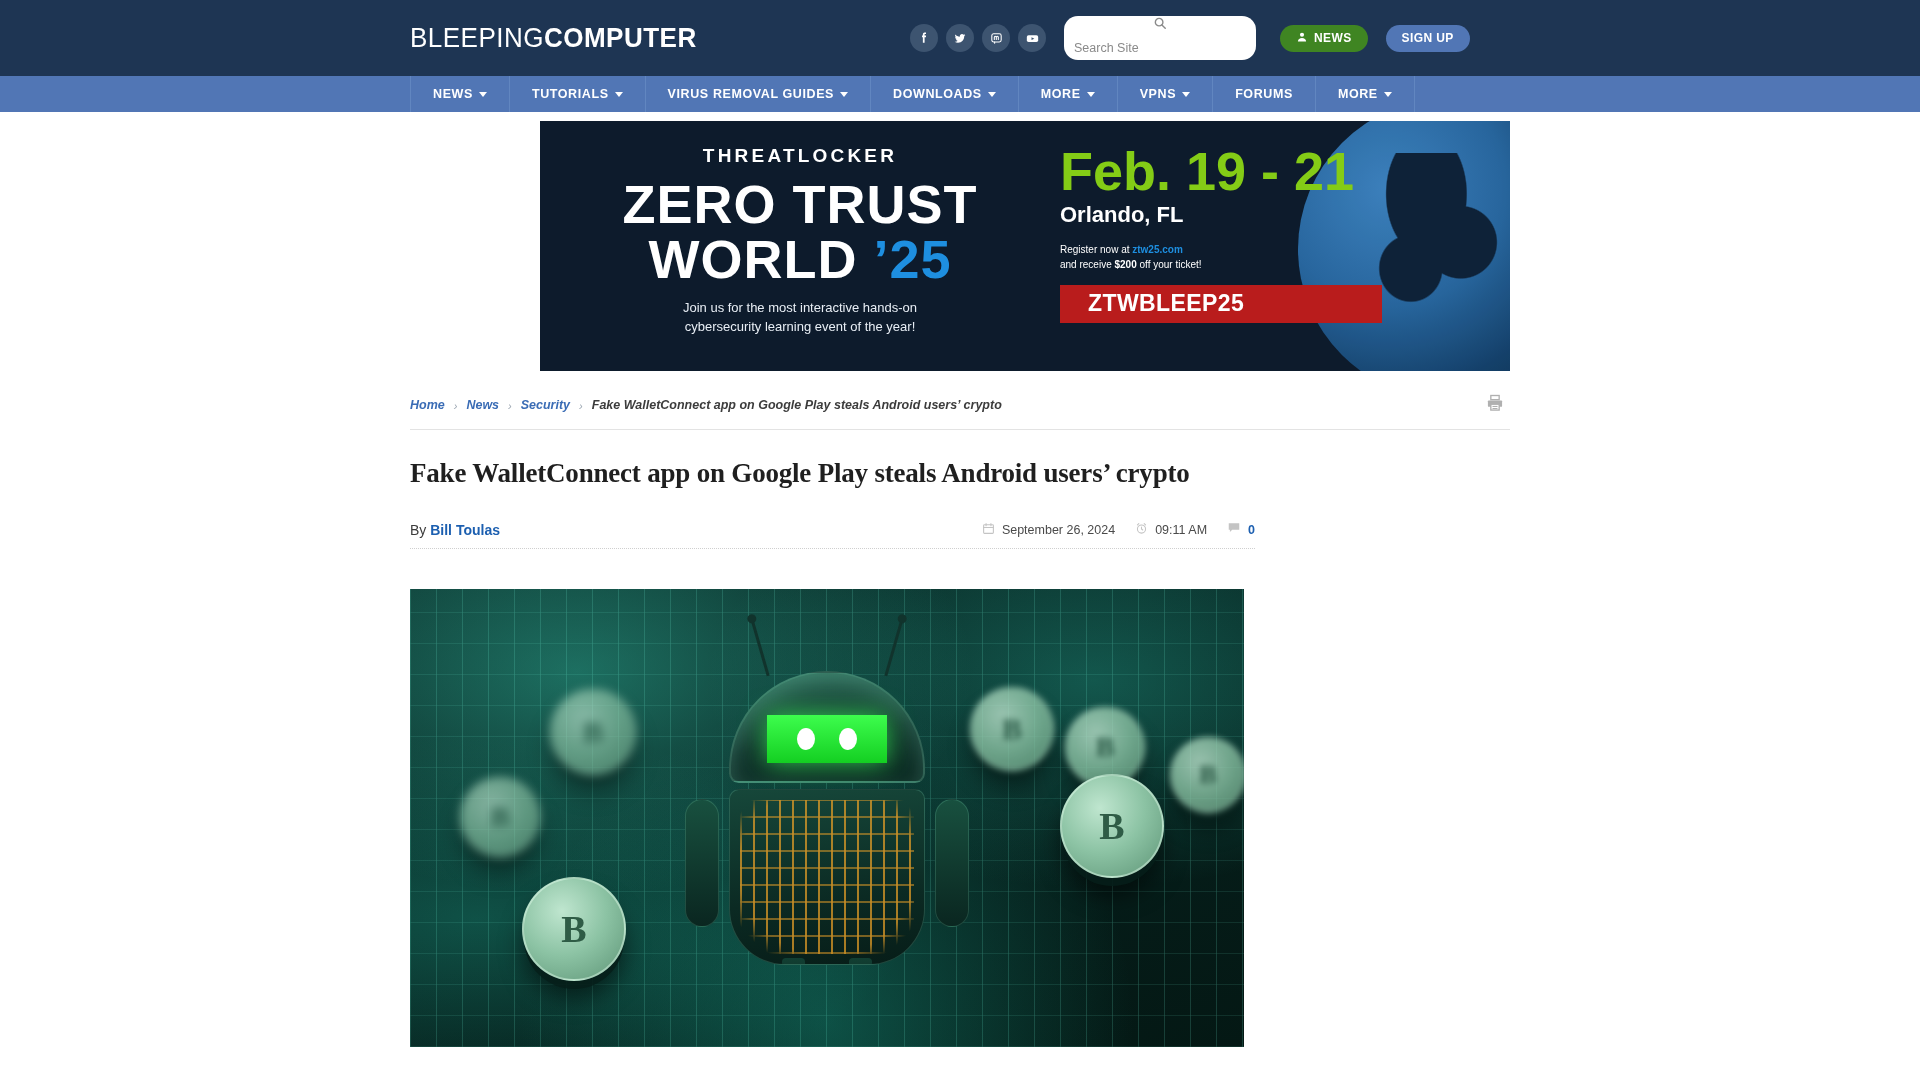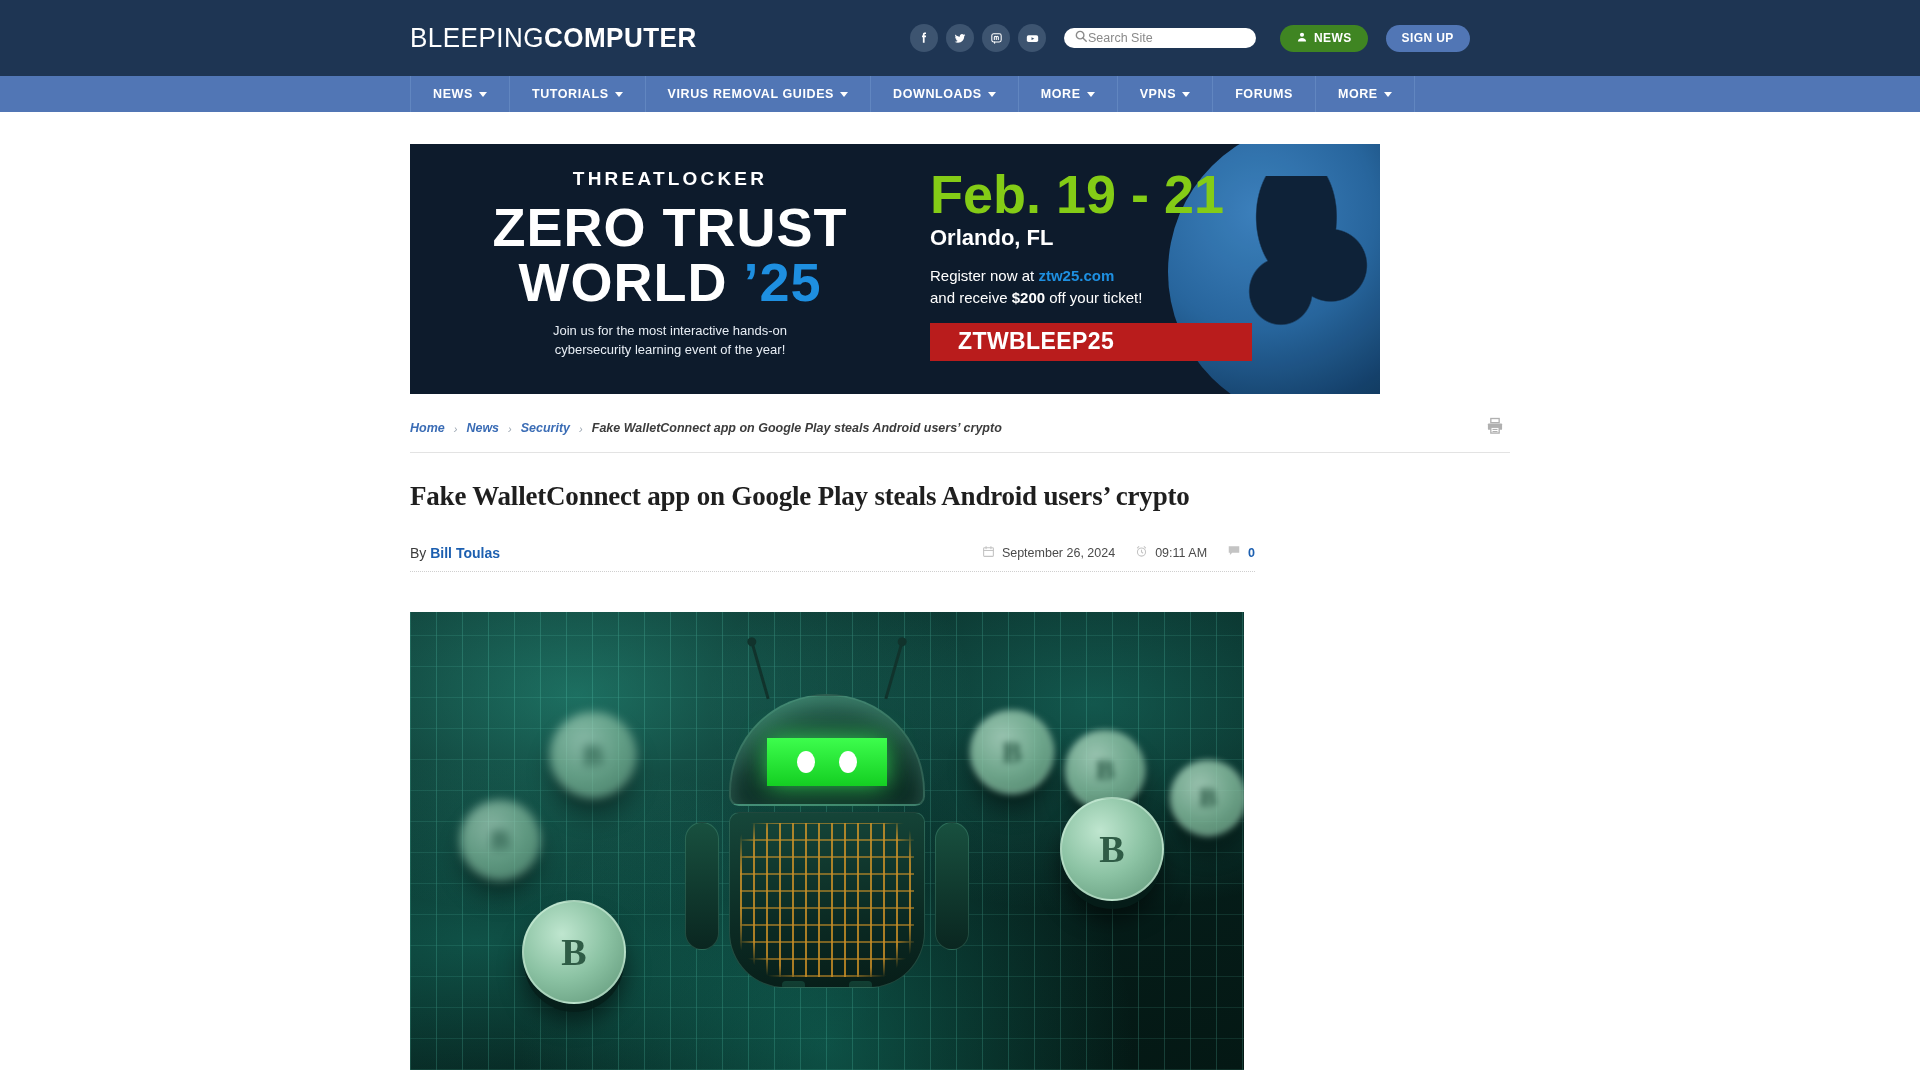--- a/index.html
+++ b/index.html
@@ -42,26 +42,27 @@
   .social-icons { display: flex; gap: 8px; align-items: center; }
   .soc {
     width: 28px; height: 28px; border-radius: 50%;
     background: #3d5470;
     display: flex; align-items: center; justify-content: center;
     color: #fff;
   }
   .soc svg { display:block; }
 
   .search-box {
-    width: 192px; height: 20px;
+    width: 192px; height: 44px;
     background: #ffffff;
     border-radius: 14px;
     display: flex; align-items: center;
-    padding: 0 10px; 
+    padding: 0 10px; gap: 7px;
     margin-left: 8px;
+    flex-direction: column;
   }
   .search-box .mag { flex: 0 0 auto; }
   .search-input {
     border: none; outline: none;
     font-size: 12.5px; color: #333;
     font-family: "Liberation Sans", sans-serif;
     width: 100%; background: transparent;
   }
   .search-input::placeholder { color: #8a8a8a; }
 
@@ -103,22 +104,22 @@
   .caret {
     width: 0; height: 0;
     border-left: 4px solid transparent;
     border-right: 4px solid transparent;
     border-top: 5px solid #ffffff;
   }
 
   
   .ad-wrap {
     width: 1100px; margin: 0 auto;
-    padding-top: 32px;
-    display: flex; justify-content: flex-start;
+    padding-top: 9px;
+    display: flex; justify-content: flex-end;
   }
   .ad {
     width: 970px; height: 250px;
     background: #0d1b2c;
     position: relative; overflow: hidden;
     display: flex;
     cursor: pointer;
   }
   .ad-globe {
     position: absolute; right: -88px; top: -22px;
@@ -160,21 +161,21 @@
     flex: 1; position: relative; z-index: 2;
     padding-top: 22px;
   }
   .ad-date {
     color: #84cc16; font-size: 54px; font-weight: 700; line-height: 1.05;
   }
   .ad-city {
     color: #ffffff; font-size: 22px; font-weight: 700; margin-top: 2px;
   }
   .ad-reg {
-    color: #ffffff; font-size: 15px; margin-top: 14px; line-height: 1.5;
+    color: #ffffff; font-size: 10px; margin-top: 14px; line-height: 1.5;
   }
   .ad-reg a { color: #1e8fe0; font-weight: 700; text-decoration: none; }
   .ad-reg b { font-weight: 700; }
   .ad-code {
     margin-top: 13px;
     background: #b91c1c;
     height: 38px; width: 322px;
     display: flex; align-items: center;
     padding-left: 28px;
     color: #ffffff; font-size: 23px; font-weight: 700;

